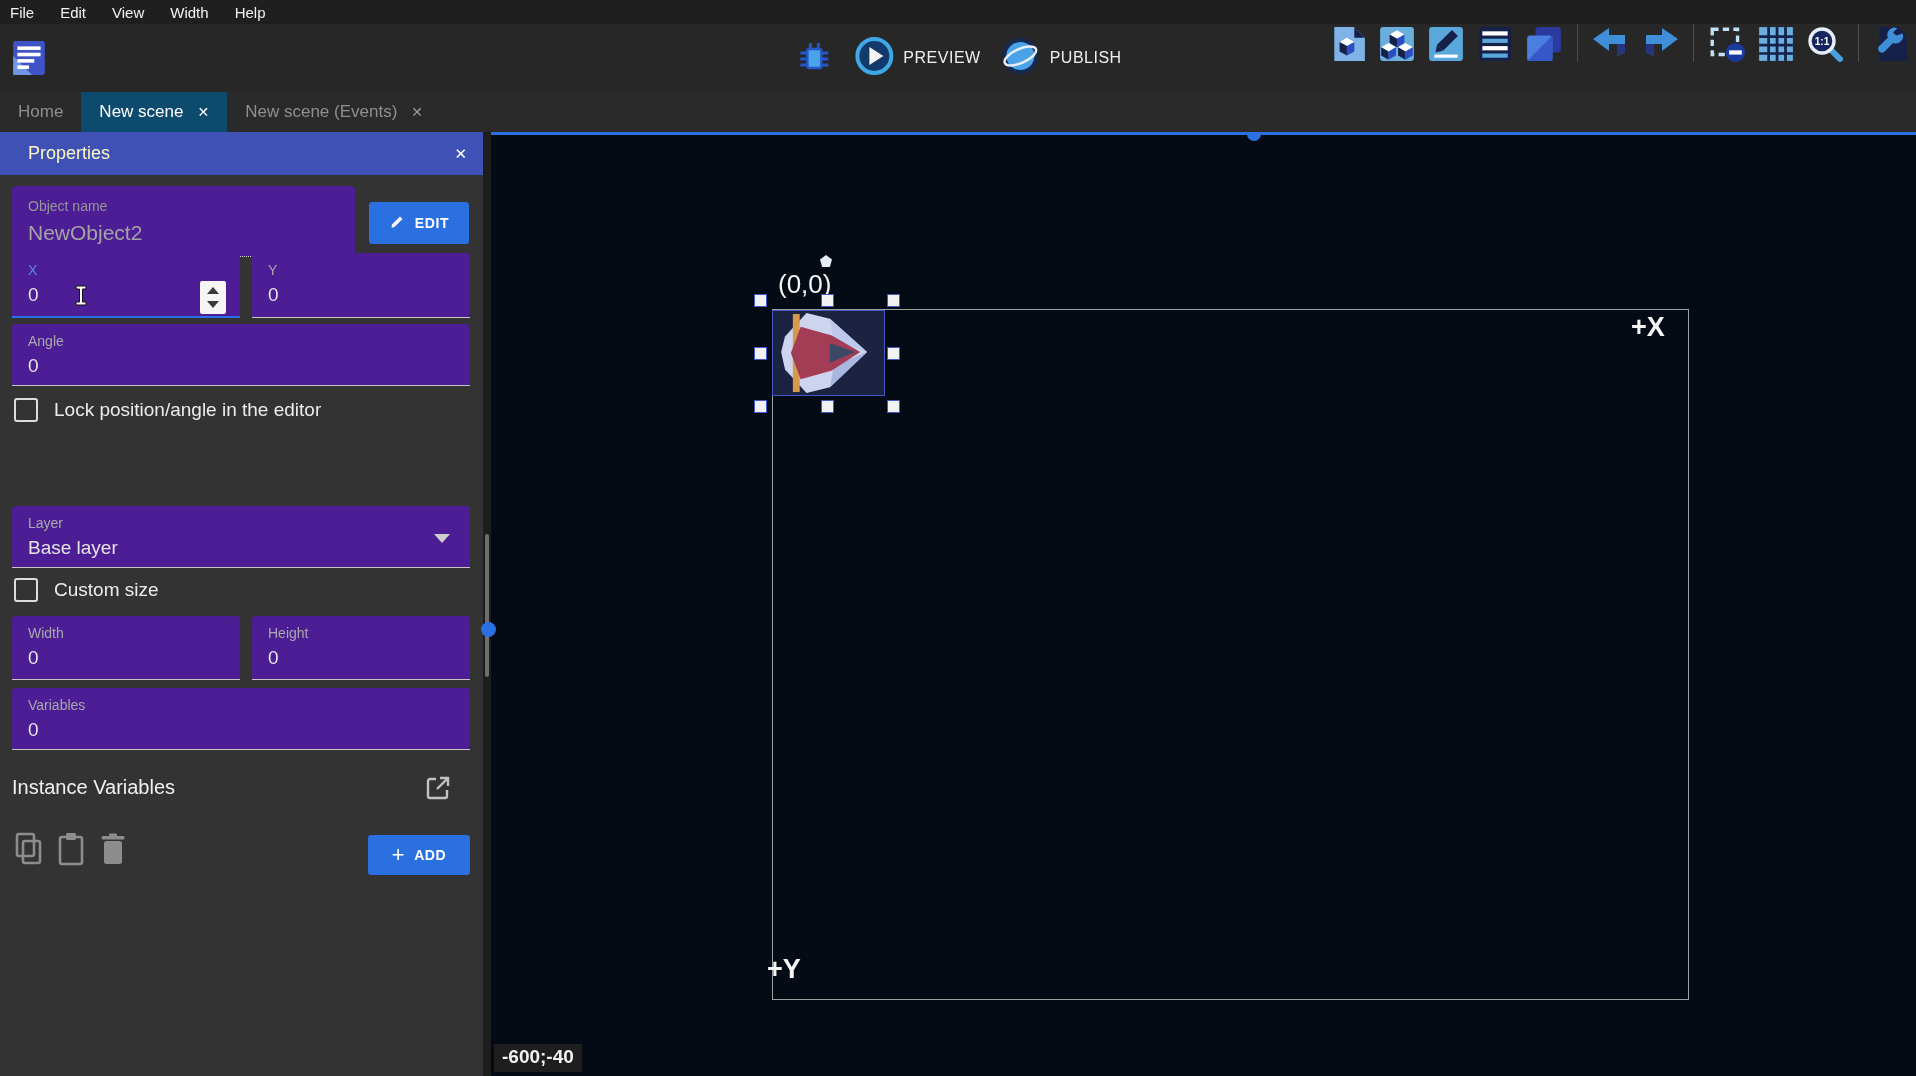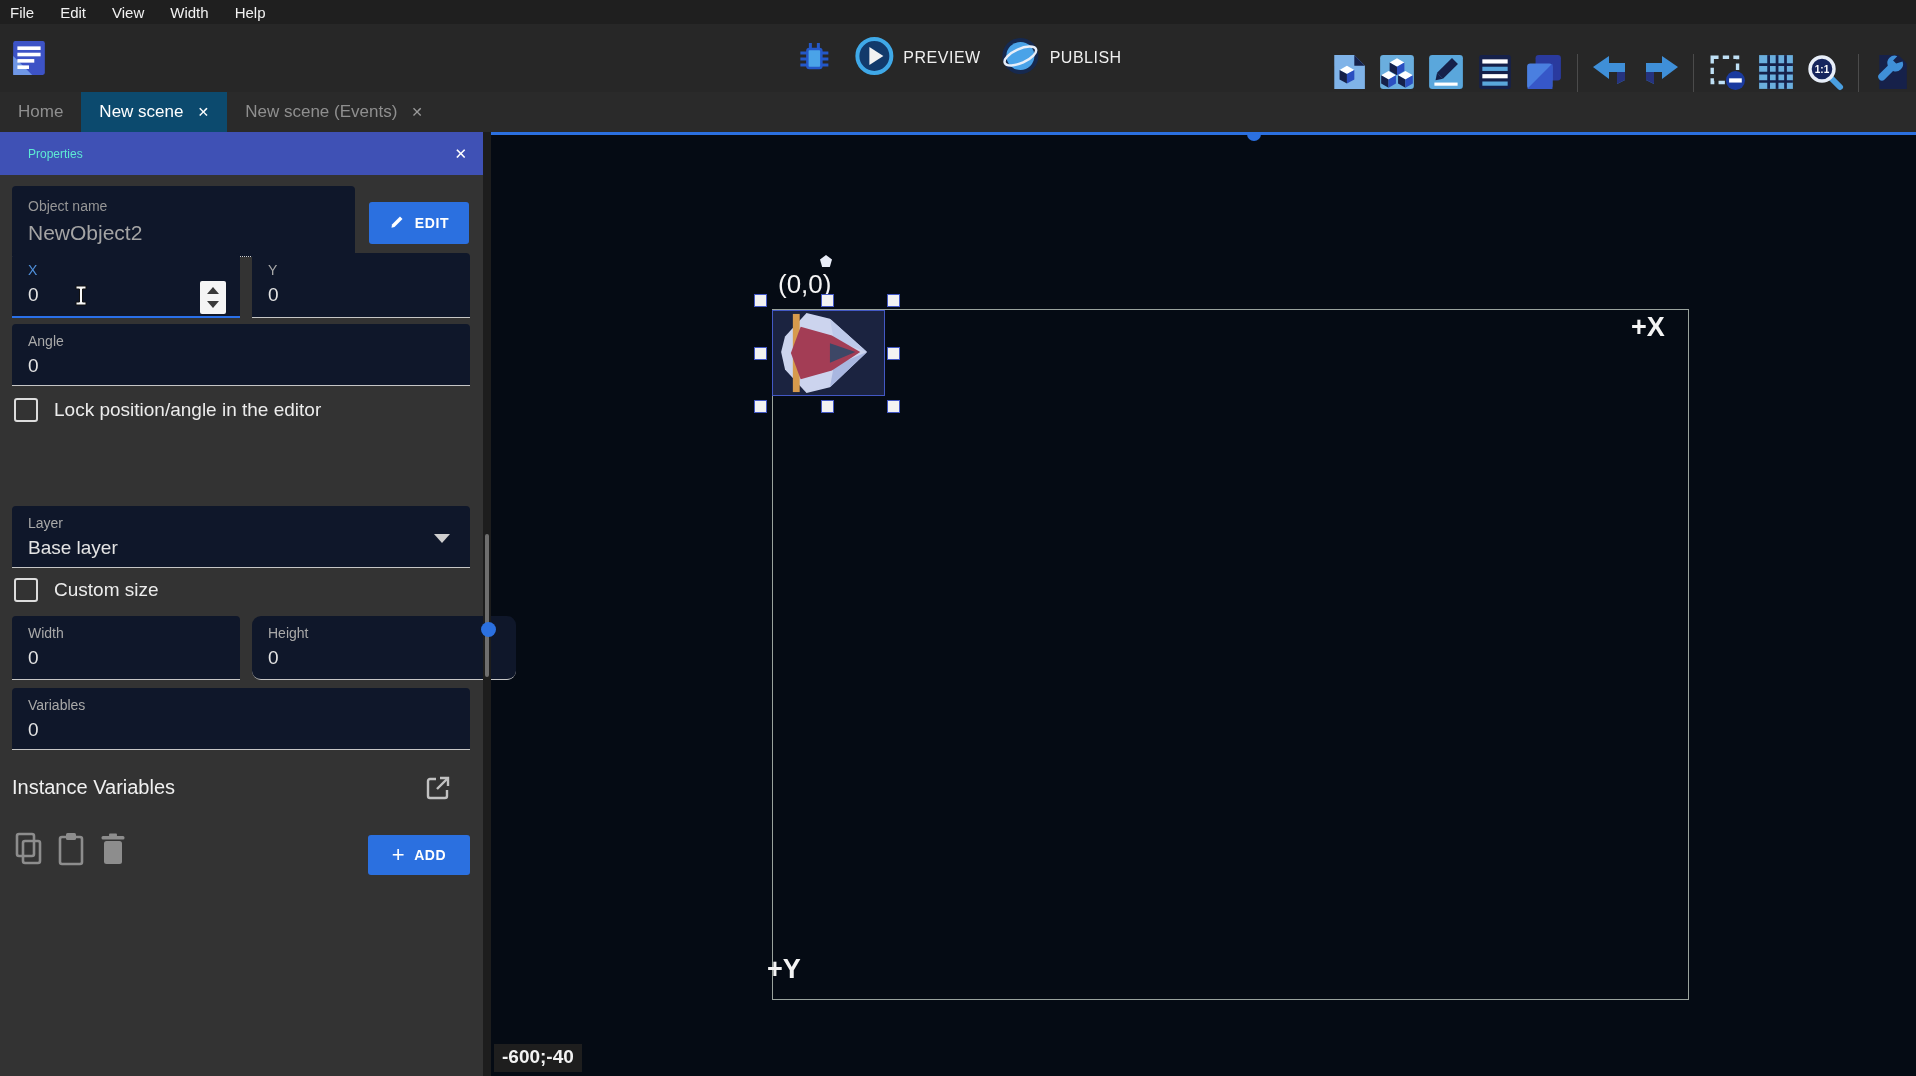--- a/index.html
+++ b/index.html
@@ -11,38 +11,38 @@
   #menubar { position:absolute; left:0; top:0; width:1916px; height:24px; background:#1f1f1f;
     display:flex; align-items:center; gap:26px; padding-left:10px; z-index:30; }
   .menu-item { color:#f2f2f2; font-size:15px; cursor:default; }
 
   #toolbar { position:absolute; left:0; top:24px; width:1916px; height:68px; background:#272727; z-index:30; }
   .tb-icon { position:absolute; top:14px; width:40px; height:40px; display:flex; align-items:center; justify-content:center; }
   #toolbar-center { position:absolute; left:50%; top:0; transform:translateX(-50%); height:68px;
     display:flex; align-items:center; gap:19px; }
   .tb-label { color:#efefef; font-size:16px; letter-spacing:0.5px; }
   .tb-group { display:flex; align-items:center; gap:8px; cursor:pointer; }
-  #toolbar-right { position:absolute; right:4px; top:0; height:68px; display:flex; align-items:flex-end; gap:9px; }
+  #toolbar-right { position:absolute; right:4px; top:0; height:68px; display:flex; align-items:flex-start; gap:9px; }
   .tb-sep { width:1px; height:38px; background:#4b4b4b; margin:0 4px; }
   .ricon { width:40px; height:40px; display:flex; align-items:center; justify-content:center; cursor:pointer; }
 
   #tabbar { position:absolute; left:0; top:92px; width:1916px; height:40px; background:#2a2a2a; display:flex; z-index:25; }
   .tab { height:40px; display:flex; align-items:center; gap:14px; padding:0 18px; font-size:17px; color:#8f8f8f; cursor:pointer; }
   .tab.active { background:#0c4a6e; color:#ffffff; }
   .tab .closex { font-size:14px; color:#9a9a9a; cursor:pointer; }
   .tab.active .closex { color:#ffffff; }
 
   
   #panel { position:absolute; left:0; top:132px; width:483px; height:944px; background:#333333; z-index:20; }
   #panel-header { position:absolute; left:0; top:0; width:483px; height:43px; background:#3f51b5;
     display:flex; align-items:center; justify-content:space-between; padding:0 16px 0 28px; }
-  #panel-title { color:#5eead4; font-size:12px; }
+  #panel-title { color:#fef9c3; font-size:18px; }
   #panel-close { color:#ffffff; font-size:15px; cursor:pointer; }
 
-  .field { position:absolute; background:#0f172a; border-radius:4px 4px 0 0; border-bottom:1px solid #c6c6c6; }
+  .field { position:absolute; background:#4c1d95; border-radius:4px 4px 0 0; border-bottom:1px solid #c6c6c6; }
   .flabel { position:absolute; left:16px; top:9px; font-size:14px; color:#a9a9a9; white-space:nowrap; }
   .fvalue { position:absolute; left:16px; top:31px; font-size:19px; color:#e4e4e4; white-space:nowrap; }
   .field.disabled { border-bottom:1px dotted #cfcfcf; }
   .field.disabled .flabel { color:#969696; }
   .field.disabled .fvalue { color:#a4a4a4; }
   .field.focused { border-bottom:2px solid #2a70e8; }
   .field.focused .flabel { color:#4f8fd9; }
 
   .btn-blue { position:absolute; background:#2b70e0; border-radius:3px; display:flex; align-items:center;
     justify-content:center; gap:9px; color:#ffffff; font-size:14px; font-weight:bold; letter-spacing:0.6px; cursor:pointer; }
@@ -325,21 +325,21 @@
 
     <div class="checkrow" style="left:14px; top:446px;">
       <span class="checkbox"></span>
       <span class="checklabel">Custom size</span>
     </div>
 
     <div class="field" style="left:12px; top:484px; width:228px; height:64px;">
       <span class="flabel">Width</span>
       <span class="fvalue">0</span>
     </div>
-    <div class="field" style="left:252px; top:484px; width:264px; height:64px;border-radius:9px;">
+    <div class="field" style="left:252px; top:484px; width:218px; height:64px;">
       <span class="flabel">Height</span>
       <span class="fvalue">0</span>
     </div>
 
     <div class="field" style="left:12px; top:556px; width:458px; height:62px;">
       <span class="flabel">Variables</span>
       <span class="fvalue">0</span>
     </div>
 
     <span id="iv-title">Instance Variables</span>

